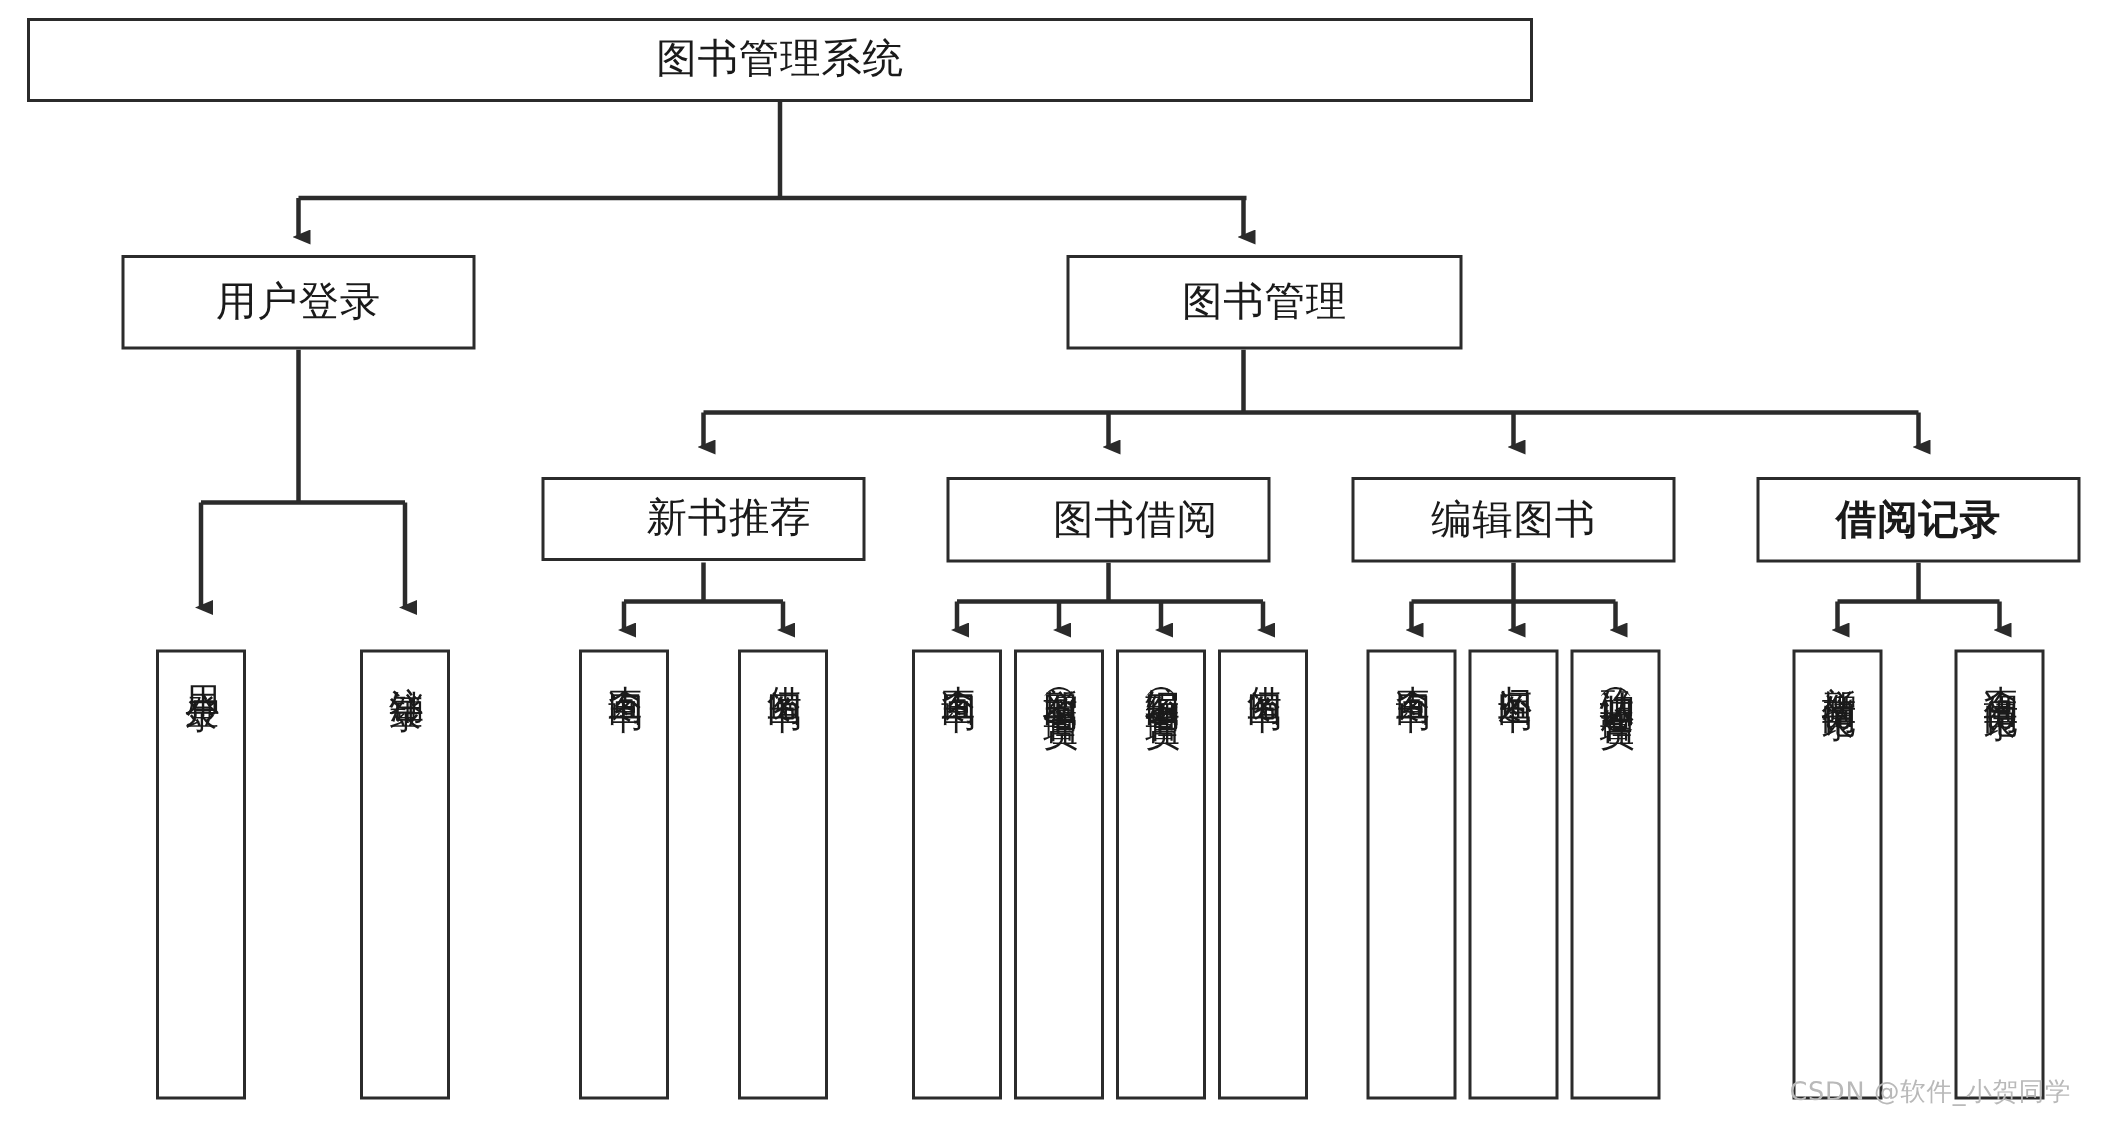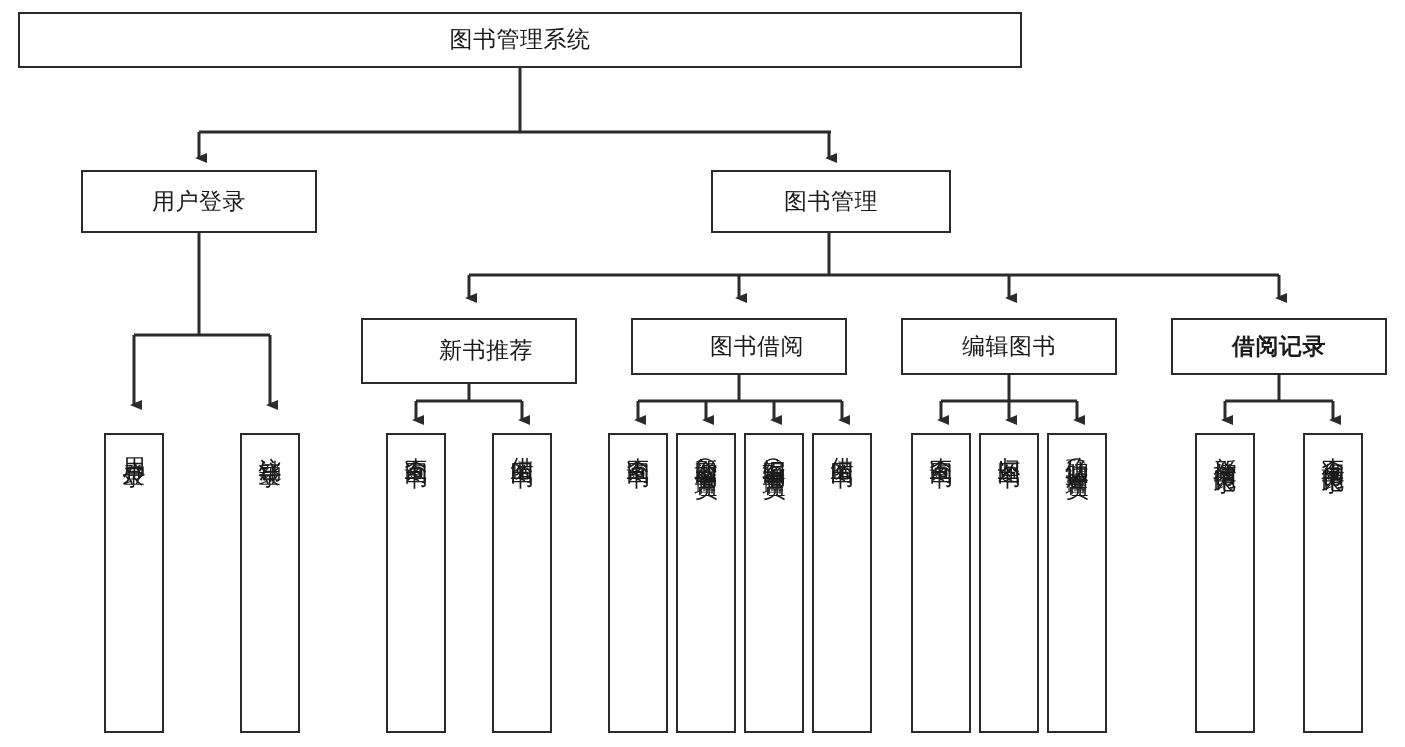--- a/index.html
+++ b/index.html
@@ -28,21 +28,21 @@
     position: absolute;
     box-sizing: border-box;
     border: 2.5px solid #2b2b2b;
     background: #ffffff;
     display: flex;
     align-items: center;
     justify-content: center;
     color: #1a1a1a;
   }
   .node-label-h {
-    font-size: 23px;
+    font-size: 27px;
     line-height: 1.1;
     letter-spacing: 0.5px;
     white-space: nowrap;
   }
   .node-box.vertical {
     align-items: flex-start;
     justify-content: center;
     padding-top: 4px;
   }
   .node-label-v {
@@ -118,25 +118,25 @@
     </g>
   </svg>
 
   <div class="node-box" style="left:18px; top:12px; width:1004px; height:56px;">
     <span class="node-label-h">图书管理系统</span>
   </div>
 
   <div class="node-box" style="left:81px; top:170px; width:236px; height:63px;">
     <span class="node-label-h">用户登录</span>
   </div>
-  <div class="node-box" style="left:711px; top:170px; width:240px; height:63px;">
+  <div class="node-box" style="left:711px; top:170px; width:264px; height:63px;">
     <span class="node-label-h">图书管理</span>
   </div>
 
-  <div class="node-box" style="left:361px; top:318px; width:216px; height:66px;padding-left:34px;">
+  <div class="node-box" style="left:361px; top:318px; width:216px; height:56px;padding-left:34px;">
     <span class="node-label-h">新书推荐</span>
   </div>
   <div class="node-box" style="left:631px; top:318px; width:216px; height:57px;padding-left:36px;">
     <span class="node-label-h">图书借阅</span>
   </div>
   <div class="node-box" style="left:901px; top:318px; width:216px; height:57px;">
     <span class="node-label-h">编辑图书</span>
   </div>
   <div class="node-box" style="left:1171px; top:318px; width:216px; height:57px;font-weight:bold;">
     <span class="node-label-h">借阅记录</span>
@@ -179,14 +179,15 @@
     <span class="node-label-v">确认归还（管理员）</span>
   </div>
 
   <div class="node-box vertical" style="left:1195px; top:433px; width:60px; height:300px;">
     <span class="node-label-v">新增借阅记录</span>
   </div>
   <div class="node-box vertical" style="left:1303px; top:433px; width:60px; height:300px;">
     <span class="node-label-v">查询借阅记录</span>
   </div>
 
+  <div class="watermark" style="left:1193px; top:716px;">CSDN @软件_小贺同学</div>
 
 </div>
 
 </body></html>

